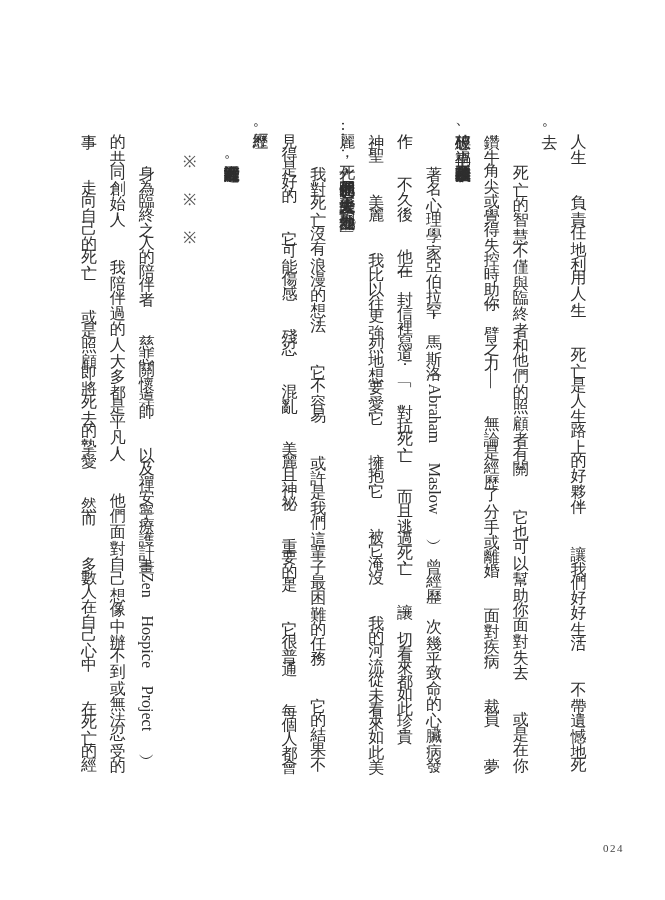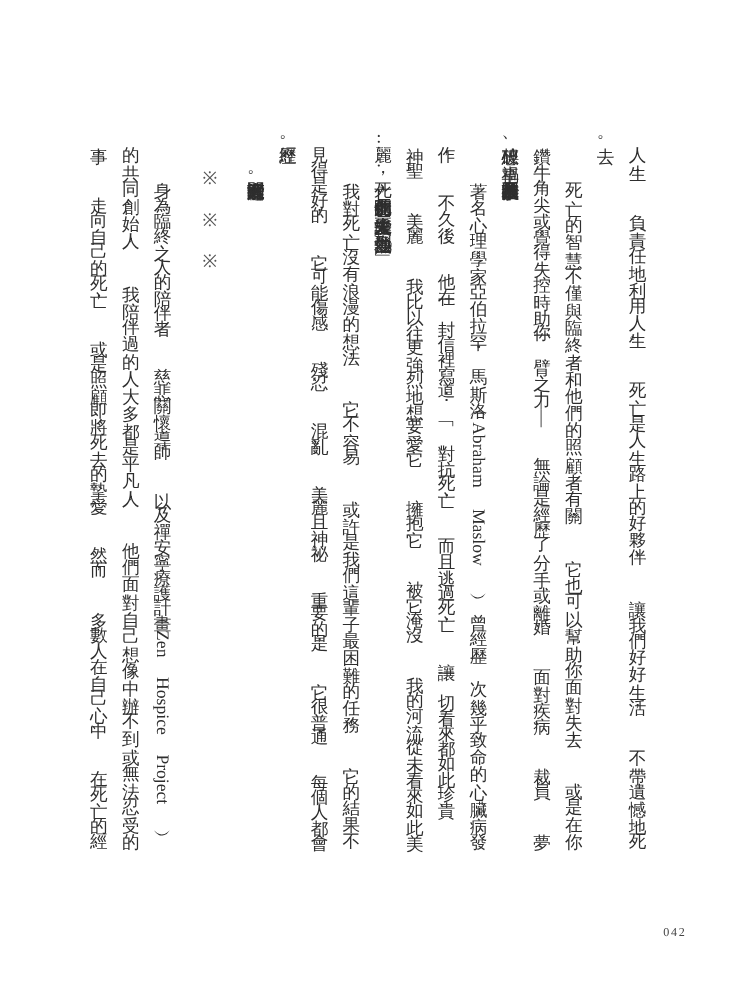--- a/index.html
+++ b/index.html
@@ -106,15 +106,15 @@
     <div class="section-break">※　※　※</div>
 
     <div class="paragraph">
       <div class="line full indent">身為臨終之人的陪伴者、慈悲關懷導師，以及禪安寧療護計畫（Zen Hospice Project）</div>
       <div class="line full">的共同創始人，我陪伴過的人大多都是平凡人，他們面對自己想像中辦不到或無法忍受的</div>
       <div class="line full">事，走向自己的死亡，或是照顧即將死去的摯愛。然而，多數人在自己心中、在死亡的經</div>
     </div>
 
   </div>
 
-  <div class="page-number">042</div>
+  <div class="page-number">024</div>
 
 </div>
 
 </body></html>

